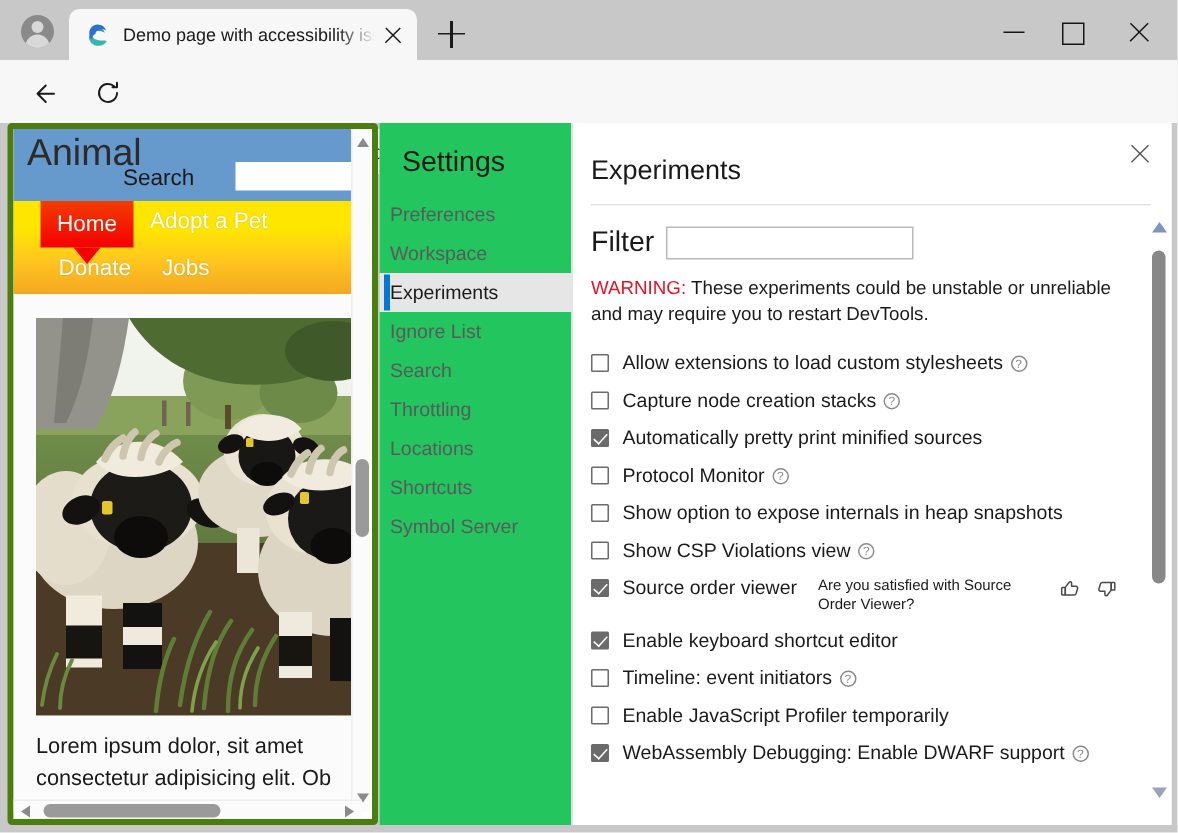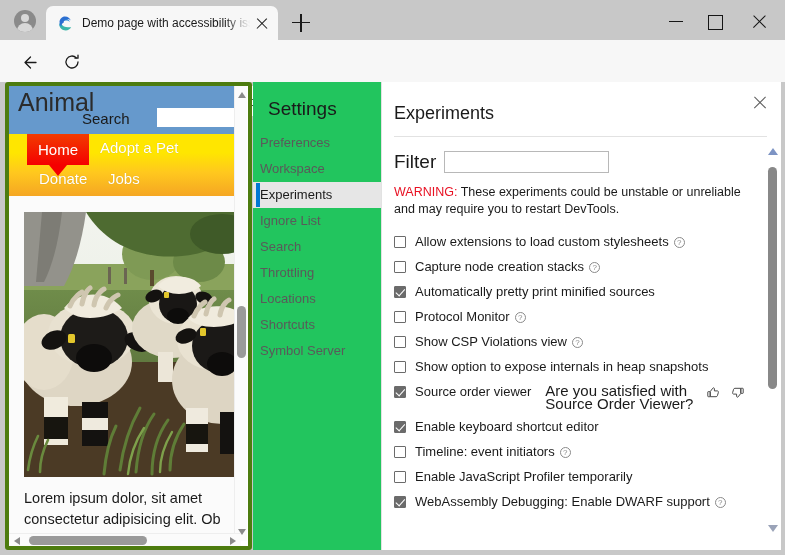--- a/index.html
+++ b/index.html
@@ -293,21 +293,21 @@
   }
   .help-ico {
     display: inline-block; width: 11px; height: 11px; border: 1px solid #8a8a8a;
     border-radius: 50%; font-size: 8px; line-height: 10px; text-align: center;
     color: #8a8a8a; margin-left: 5px; vertical-align: 1px;
   }
   .feedback-block {
     margin-left: 14px; display: flex; align-items: flex-start; gap: 9px;
   }
   .feedback-q {
-    font-size: 15px; line-height: 13px; color: #1a1a1a; width: 152px;
+    font-size: 10px; line-height: 13px; color: #1a1a1a; width: 152px;
   }
   .thumb { width: 15px; height: 15px; cursor: pointer; margin-top: 1px; }
 
   .dt-vscroll {
     position: absolute; right: 2px; top: 58px; width: 14px; bottom: 4px;
     background: #ffffff;
   }
   .dt-vthumb {
     position: absolute; left: 3px; top: 27px; width: 9px; height: 222px;
     background: #888888; border-radius: 5px;
@@ -563,26 +563,26 @@
             <span class="exp-label">Automatically pretty print minified sources</span>
           </div>
 
           <div class="exp-row">
             <span class="exp-cb"></span>
             <span class="exp-label"><span>Protocol Monitor</span><span class="help-ico">?</span></span>
           </div>
 
           <div class="exp-row">
             <span class="exp-cb"></span>
+            <span class="exp-label">Show option to expose internals in heap snapshots</span>
+          </div>
+
+          <div class="exp-row">
+            <span class="exp-cb"></span>
             <span class="exp-label"><span>Show CSP Violations view</span><span class="help-ico">?</span></span>
-          </div>
-
-          <div class="exp-row">
-            <span class="exp-cb"></span>
-            <span class="exp-label">Show option to expose internals in heap snapshots</span>
           </div>
 
           <div class="exp-row">
             <span class="exp-cb checked"></span>
             <span class="exp-label">Source order viewer</span>
             <span class="feedback-block">
               <span class="feedback-q">Are you satisfied with Source Order Viewer?</span>
               <span class="thumb">
                 <svg width="15" height="15" viewBox="0 0 15 15">
                   <path d="M4.2 6.6l2.6-3.4c.5-.7 1.6-.4 1.6.5v2.2h2.9c.8 0 1.3.7 1.1 1.4l-1 3.4c-.2.6-.7 1-1.3 1H4.2z" stroke="#4a4a4a" stroke-width="1" fill="none" stroke-linejoin="round"></path>

